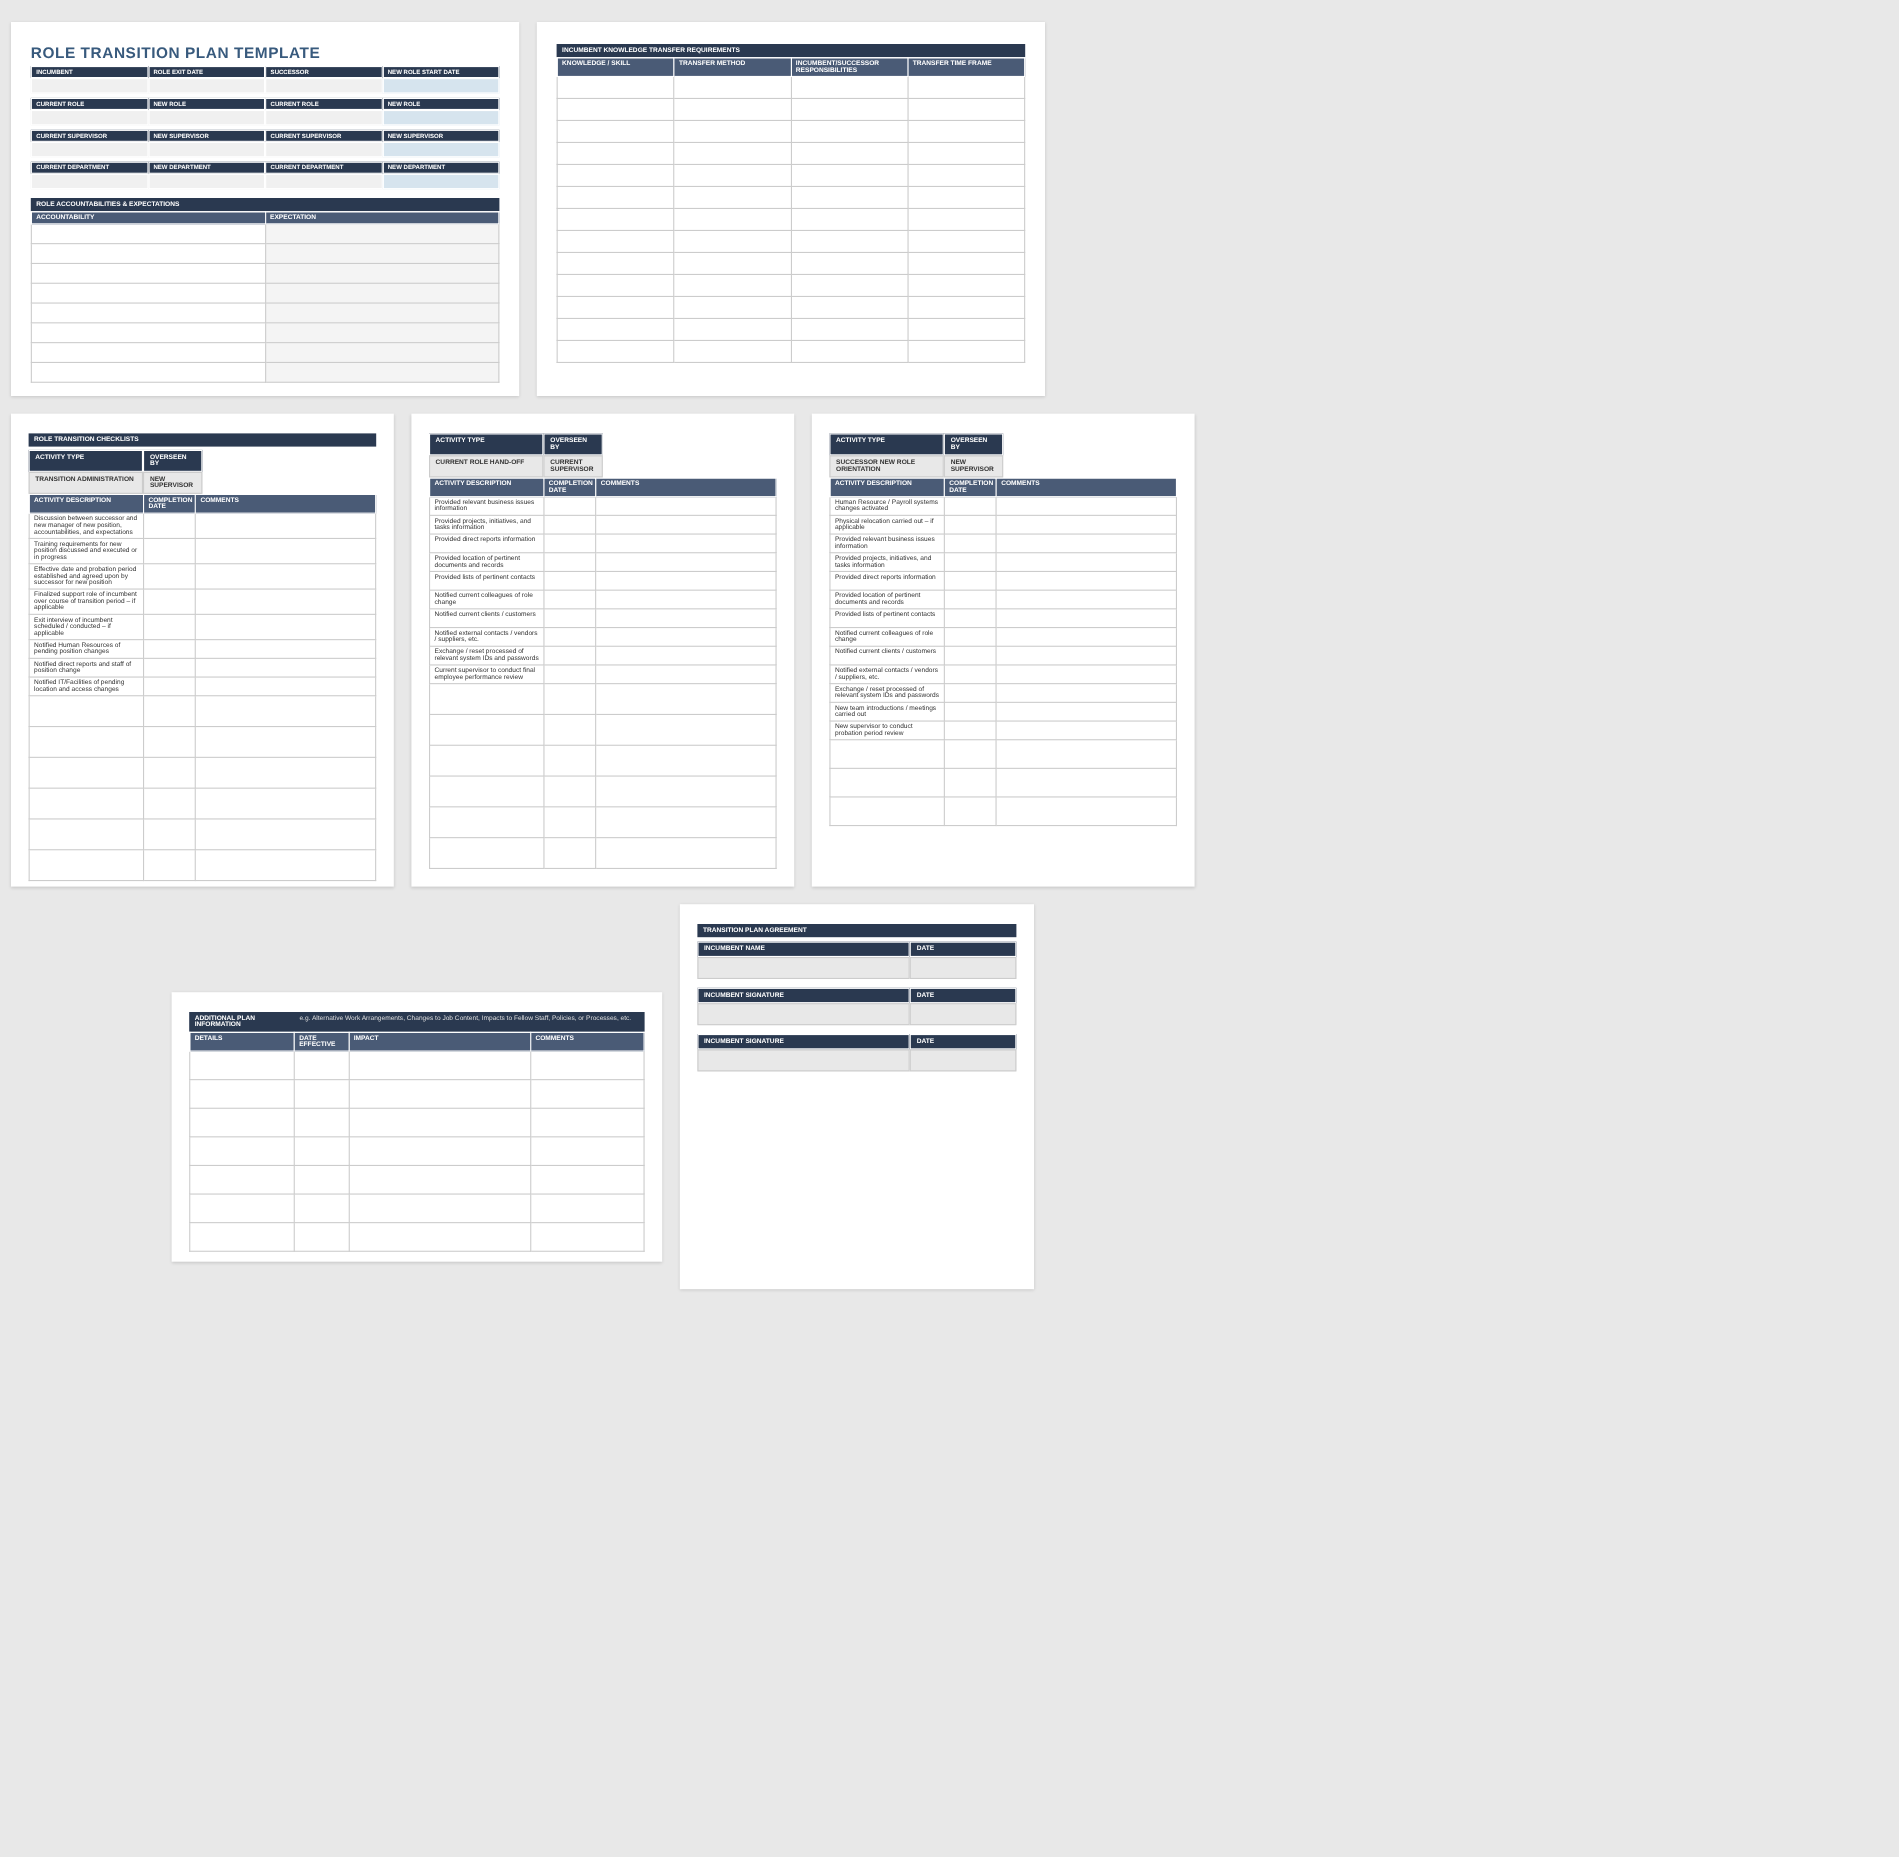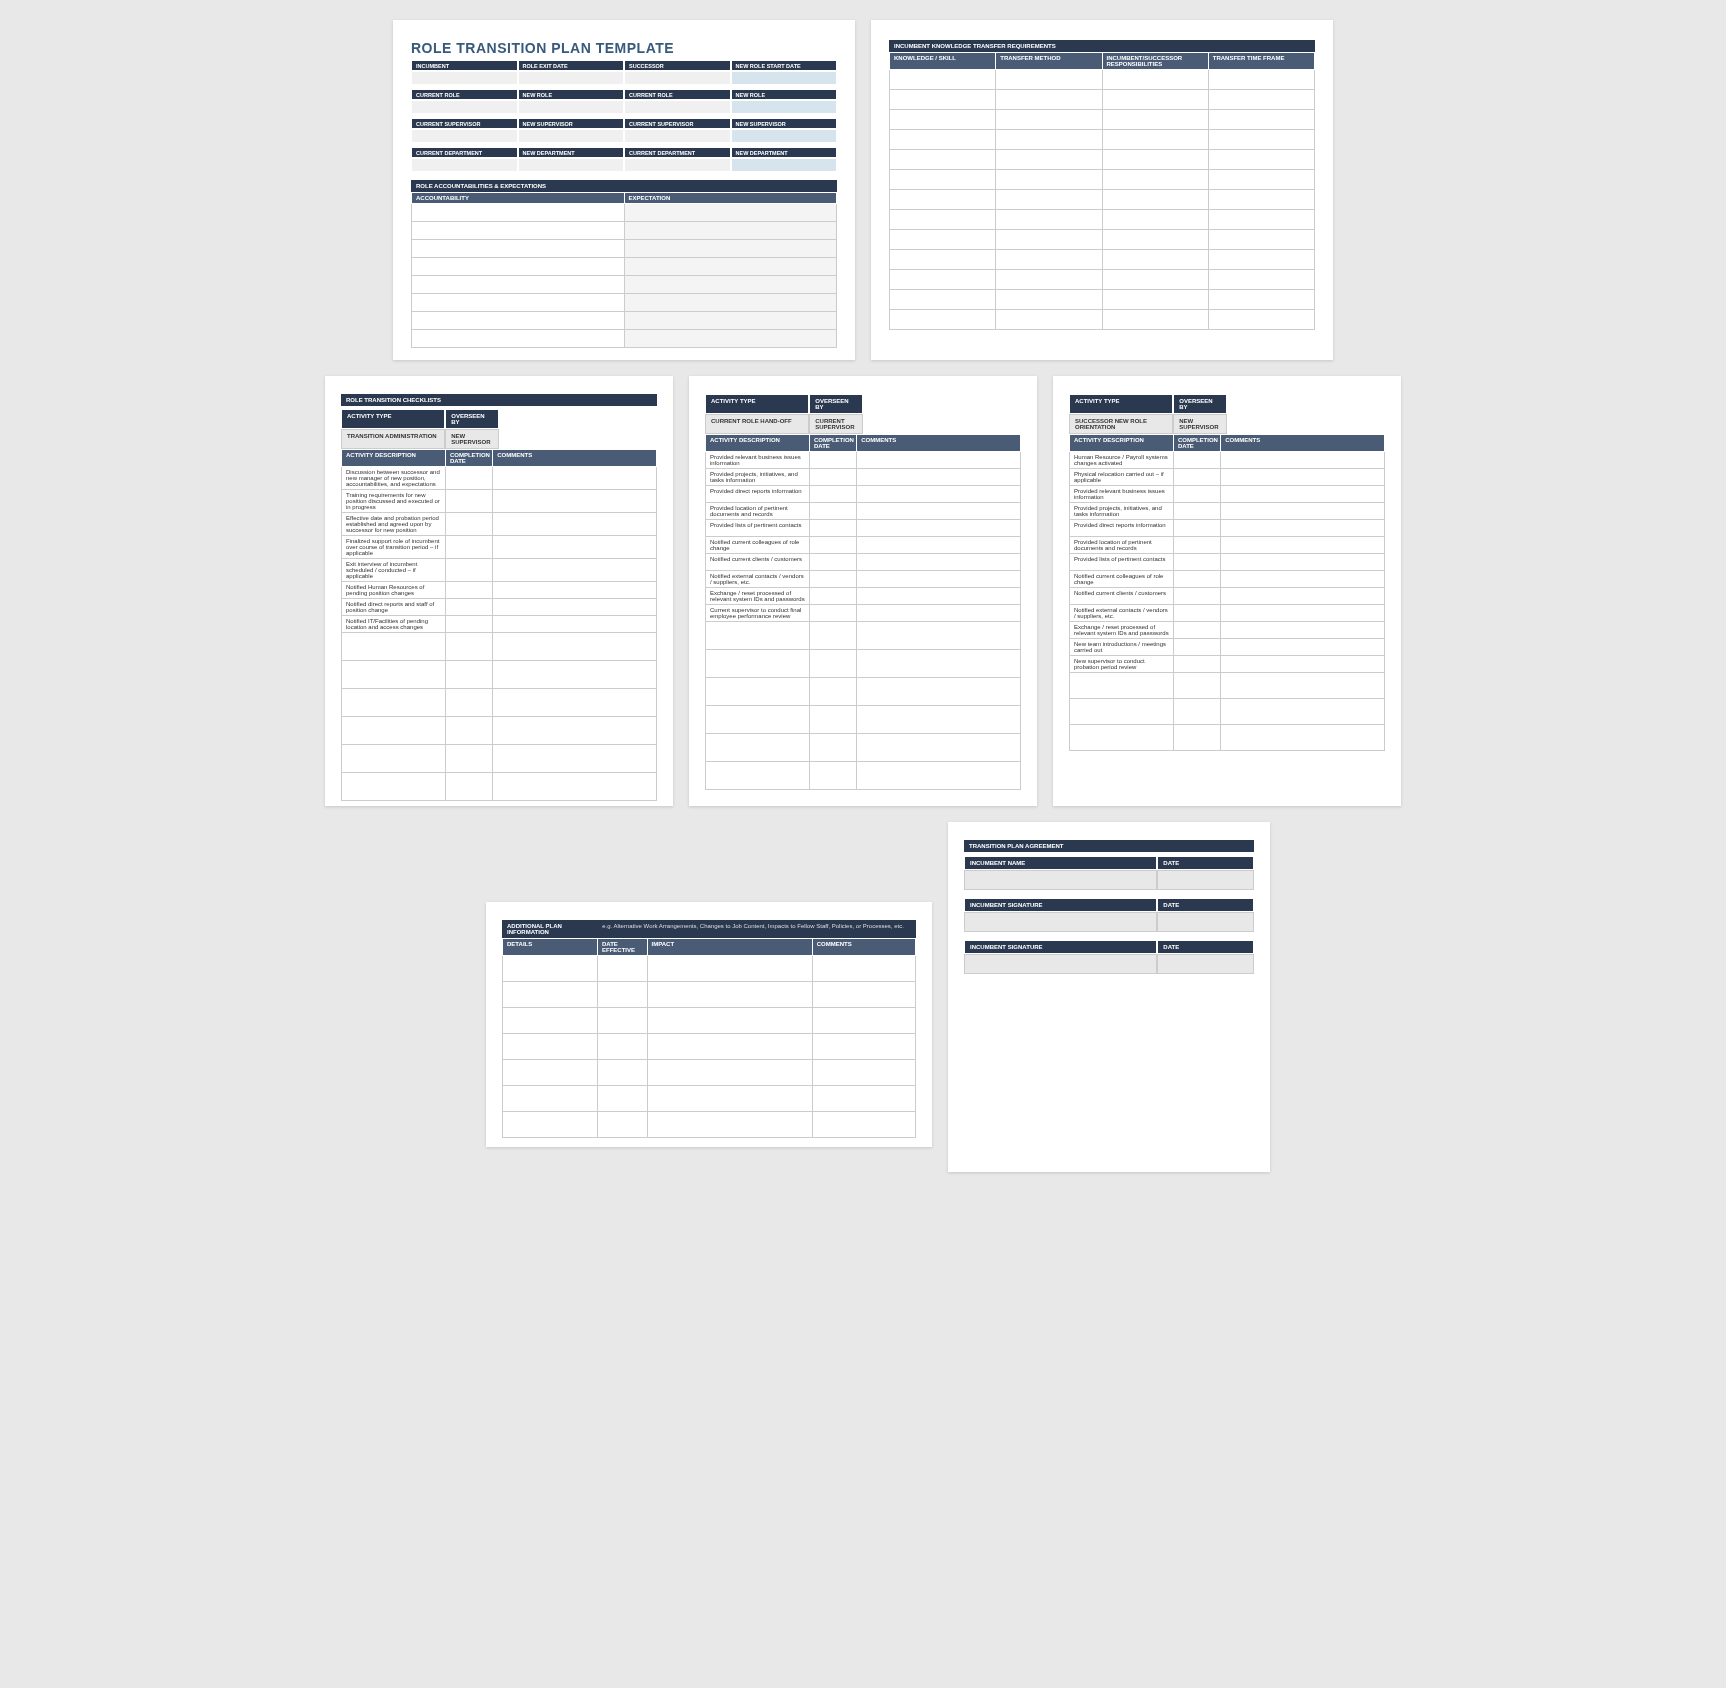--- a/index.html
+++ b/index.html
@@ -7,21 +7,21 @@
     background: #e8e8e8;
     font-family: Arial, Helvetica, sans-serif;
     font-size: 7px;
     color: #333;
     padding: 20px 10px;
   }
   .page {
     background: #fff;
     box-shadow: 0 1px 3px rgba(0,0,0,0.15);
   }
-  .row { display: flex; justify-content: center; gap: 16px; margin-bottom: 16px; }
+  .row { display: flex; justify-content: flex-start; gap: 16px; margin-bottom: 16px; }
   .p1, .p2 { width: 462px; height: 340px; padding: 20px 18px; }
   .p3, .p4, .p5 { width: 348px; height: 430px; padding: 18px 16px; }
   .p6 { width: 446px; height: 245px; padding: 18px 16px; }
   .p7 { width: 322px; height: 350px; padding: 18px 16px; }
 
   .title {
     color: #385a7d;
     font-size: 14px;
     font-weight: 600;
     letter-spacing: 0.5px;

